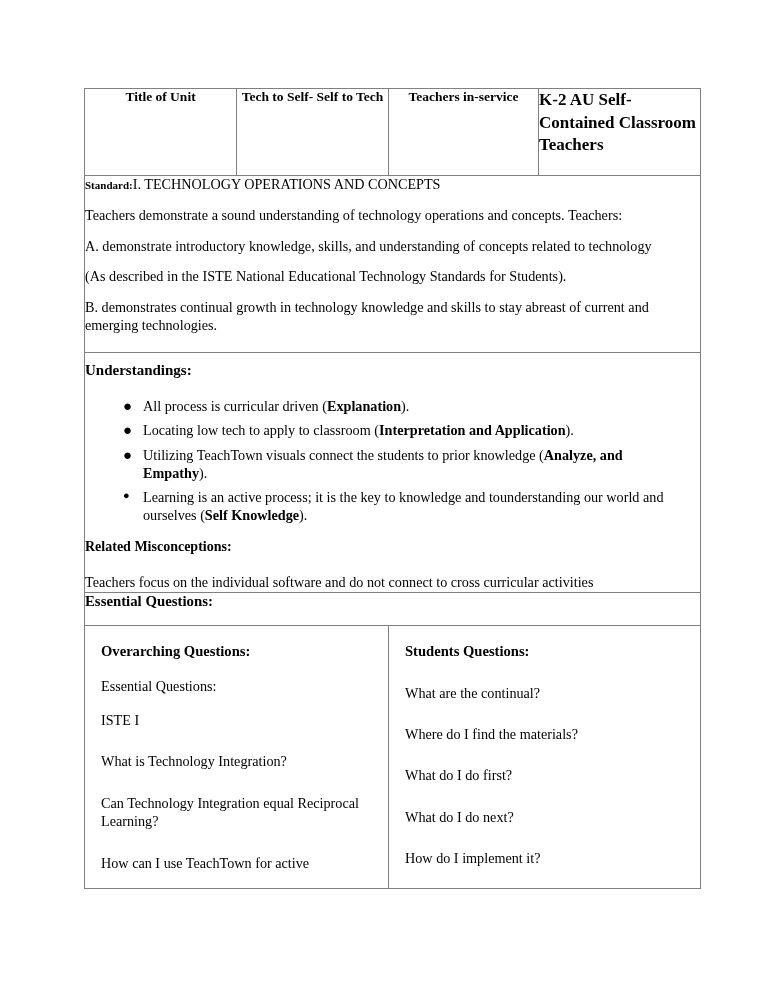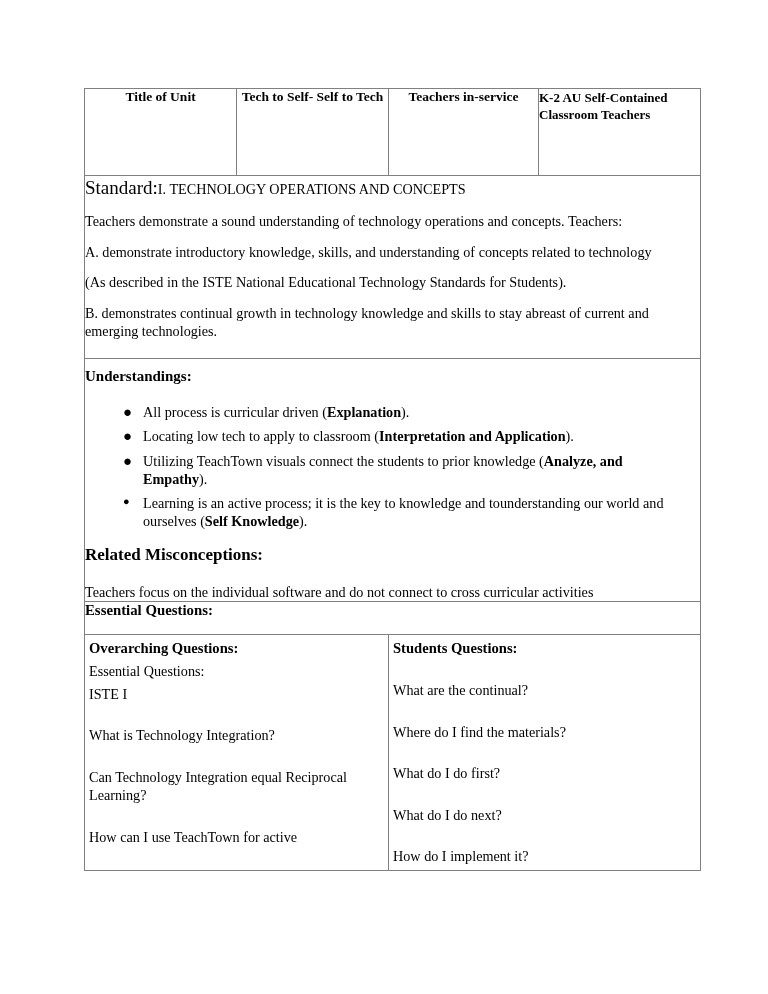--- a/index.html
+++ b/index.html
@@ -48,42 +48,42 @@
     text-align: center;
     font-weight: bold;
     font-size: 13.5px;
     line-height: 1.25;
     padding: 12px 6px 8px 6px;
     height: 86px;
   }
   .hdr-cell-big {
     text-align: left;
     font-weight: bold;
-    font-size: 13px;
+    font-size: 17px;
     line-height: 1.33;
     padding: 10px 8px 8px 12px;
     height: 86px;
   }
 
   
   .body-cell {
     padding: 10px 12px 12px 10px;
     font-size: 14.2px;
     line-height: 1.25;
   }
   .body-cell p {
     margin: 0 0 13px 0;
   }
   .body-cell p:last-child {
     margin-bottom: 17px;
   }
 
   .section-head {
-    font-weight: normal;
-    font-size: 19px;
+    font-weight: bold;
+    font-size: 11px;
   }
 
   
   .und-cell {
     padding: 12px 12px 14px 10px;
     font-size: 14.2px;
     line-height: 1.25;
   }
   .und-title {
     font-weight: bold;
@@ -108,21 +108,21 @@
     position: absolute;
     left: -20px;
     top: 0;
     line-height: 1.28;
   }
   ul.bullets li.big-dot .bullet-glyph { font-size: 15px; }
   ul.bullets li.small-dot .bullet-glyph { font-size: 11px; }
   .b { font-weight: bold; text-align: right; }
   .misc-title {
     font-weight: bold;
-    font-size: 17px;
+    font-size: 14px;
     margin: 0 0 18px 0;
   }
   .misc-text { margin: 0; }
 
   
   .eq-cell {
     padding: 12px 12px 18px 10px;
     font-size: 14.8px;
     font-weight: bold;
     height: 32px;
@@ -133,21 +133,21 @@
     padding: 10px 12px 26px 10px;
     font-size: 14.2px;
     line-height: 1.3;
     height: 190px;
   }
   .q-title {
     font-weight: bold;
     font-size: 14.6px;
     margin: 0;
   }
-  .q-cell p { margin: 4px; }
+  .q-cell p { margin: 16px; }
   .q-cell p.gap { margin-top: 23px; }
   .q-cell p.nogap { margin-top: 0; }
 </style>
 </head>
 <body>
 
 <div class="page">
 
   <table class="doc-table">
     <colgroup>

